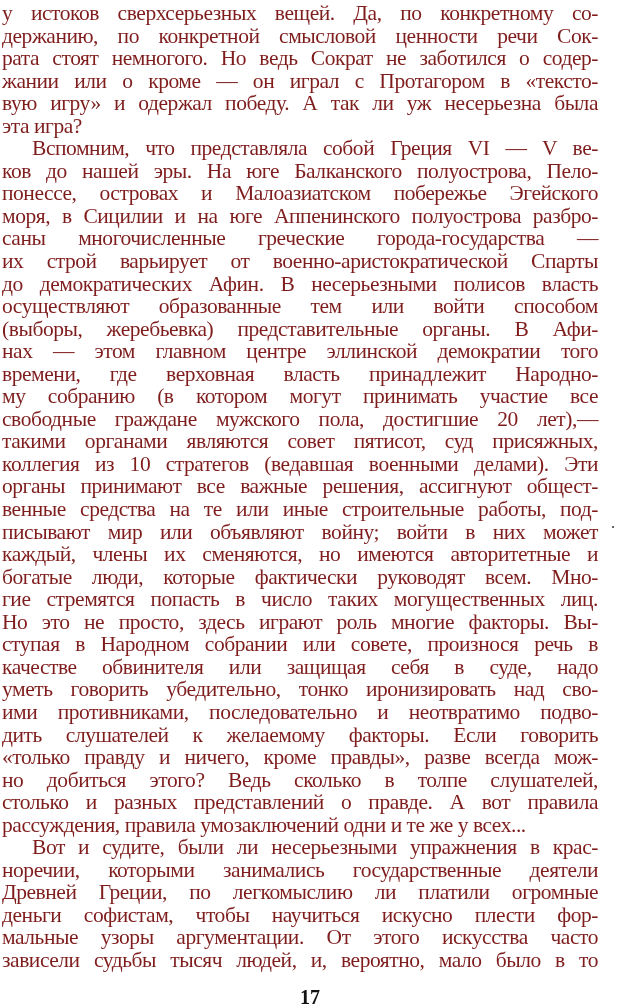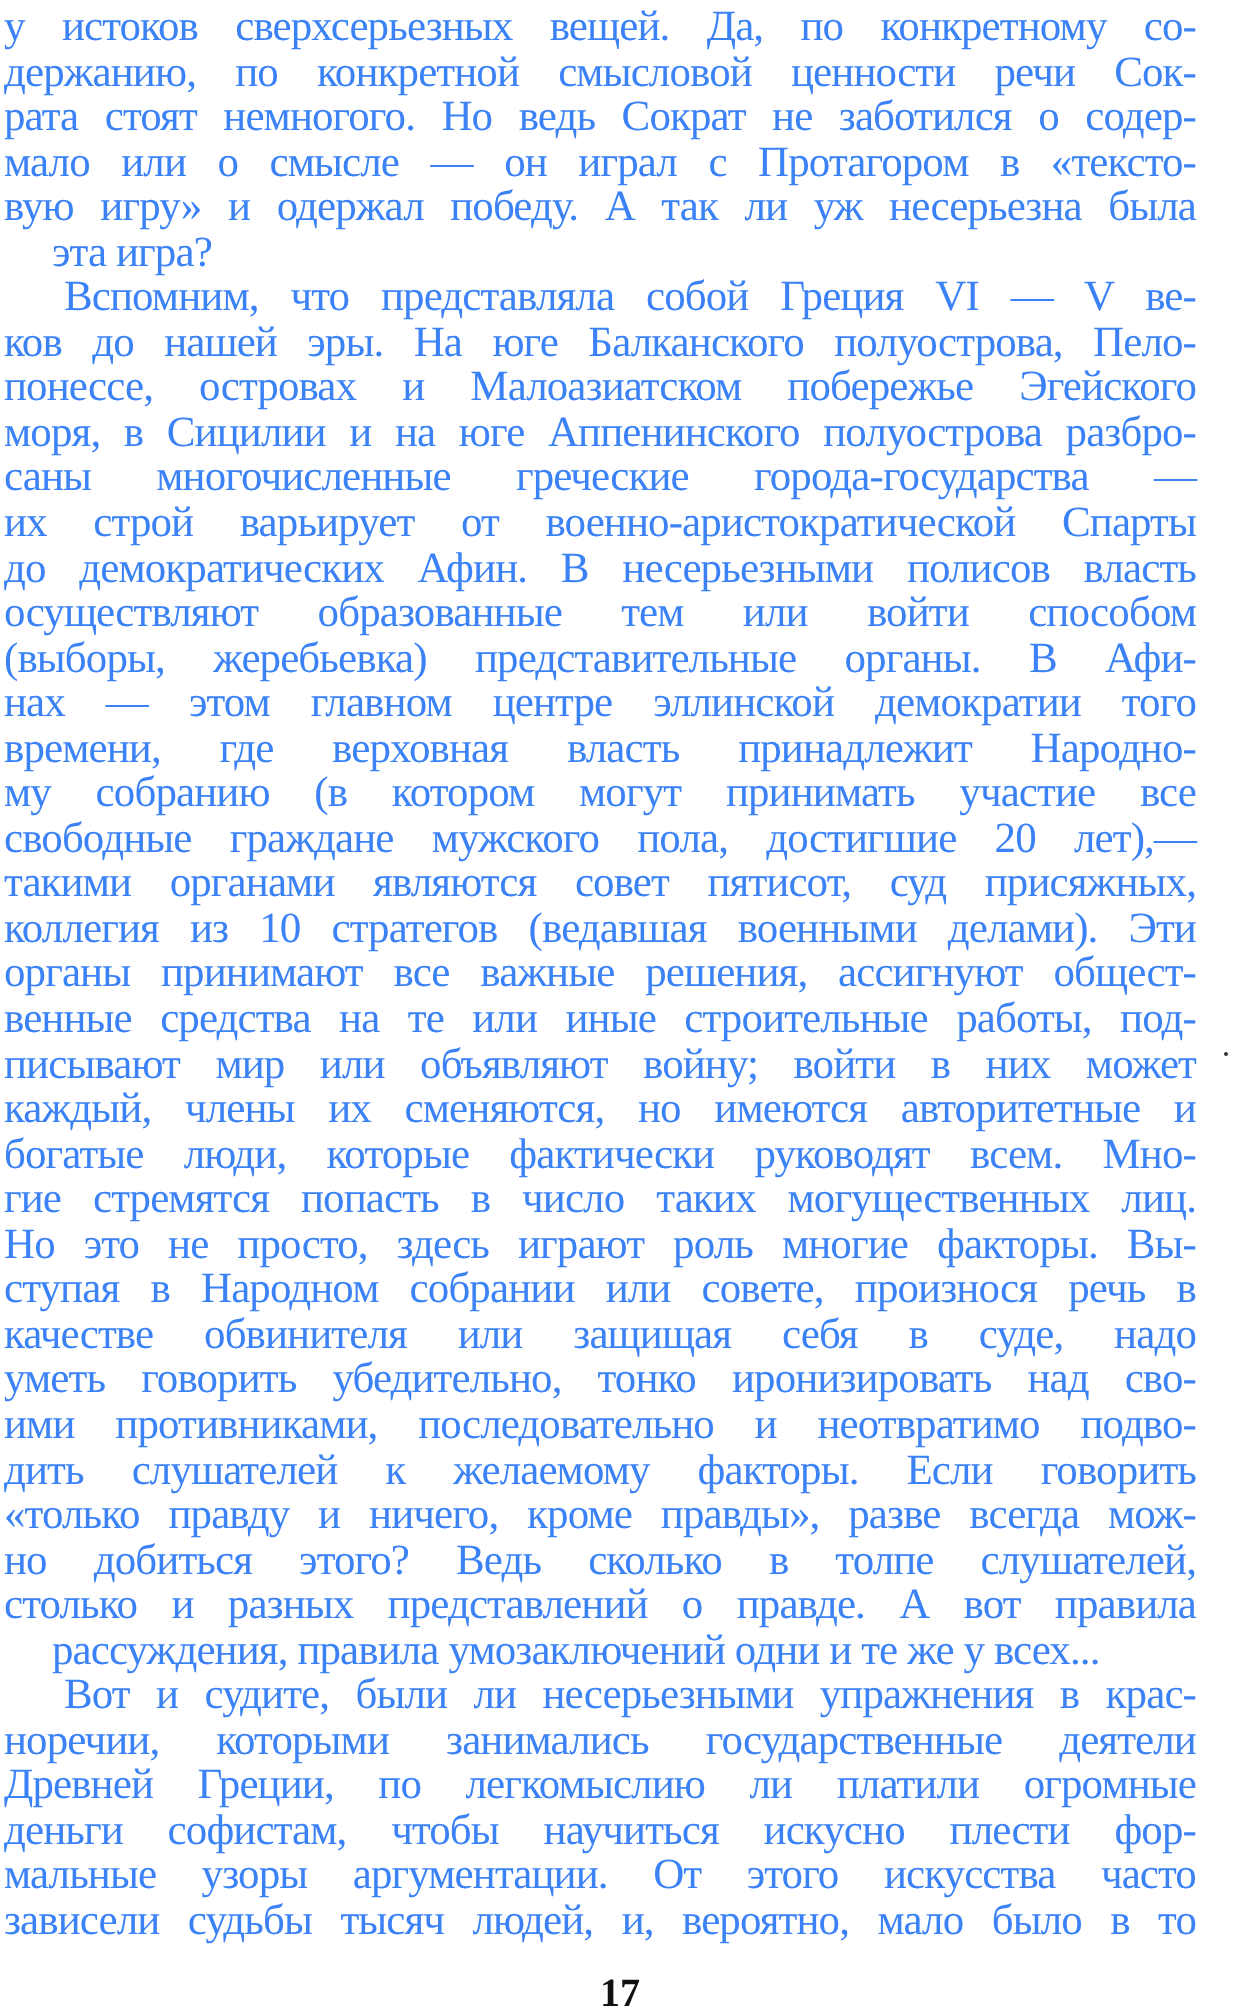--- a/index.html
+++ b/index.html
@@ -1,51 +1,51 @@
 <!DOCTYPE html>
 <html><head>
 <meta charset="utf-8">
 <style>
   html, body { margin: 0; padding: 0; background: #ffffff; }
   body { width: 620px; height: 1007px; overflow: hidden; position: relative; }
   .page {
     position: absolute; left: 2px; top: 2px; width: 596px;
     font-family: "Liberation Serif", serif;
     font-size: 21.5px;
-    color: #3b82f6;
+    color: #7f1d1d;
     letter-spacing: -0.45px;
   }
   .line {
     display: block;
     height: 22.55px;
     line-height: 22.55px;
     white-space: nowrap;
     text-align: justify;
     text-align-last: justify;
     overflow: visible;
   }
-  .line.last { text-align-last: left; margin-left: 24px; }
+  .line.last { text-align-last: left; }
   .line.indent { padding-left: 30px; }
   .pagenum {
     position: absolute; left: 0; width: 620px; top: 986px;
     text-align: center;
     font-family: "Liberation Serif", serif;
     font-size: 20px; font-weight: bold; color: #111111;
   }
   .speck { position: absolute; width: 2px; height: 2px; background: #333; border-radius: 1px; }
 </style>
 </head>
 <body>
 
 <div class="page" id="page">
     <div>
       <span class="line">у истоков сверхсерьезных вещей. Да, по конкретному со-</span>
       <span class="line">держанию, по конкретной смысловой ценности речи Сок-</span>
       <span class="line">рата стоят немногого. Но ведь Сократ не заботился о содер-</span>
-      <span class="line">мало или о смысле — он играл с Протагором в «тексто-</span>
+      <span class="line">жании или о кроме — он играл с Протагором в «тексто-</span>
       <span class="line">вую игру» и одержал победу. А так ли уж несерьезна была</span>
       <span class="line last">эта игра?</span>
     </div>
     <div>
       <span class="line indent">Вспомним, что представляла собой Греция VI — V ве-</span>
       <span class="line">ков до нашей эры. На юге Балканского полуострова, Пело-</span>
       <span class="line">понессе, островах и Малоазиатском побережье Эгейского</span>
       <span class="line">моря, в Сицилии и на юге Аппенинского полуострова разбро-</span>
       <span class="line">саны многочисленные греческие города-государства —</span>
       <span class="line">их строй варьирует от военно-аристократической Спарты</span>

